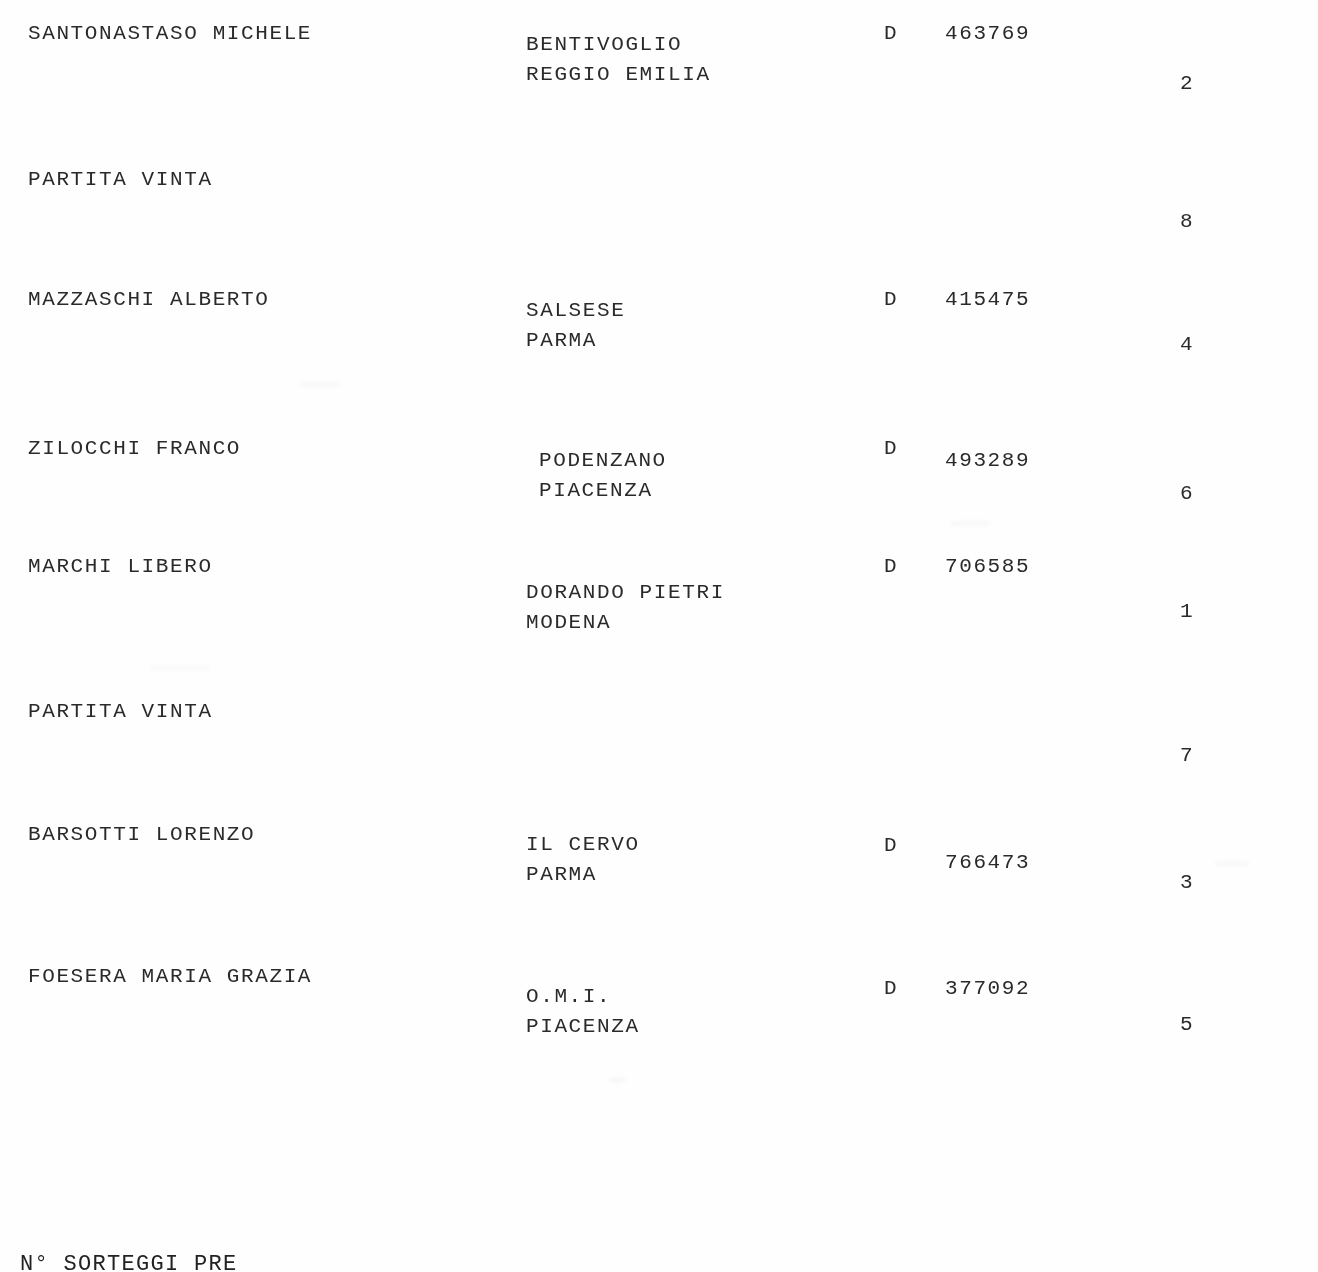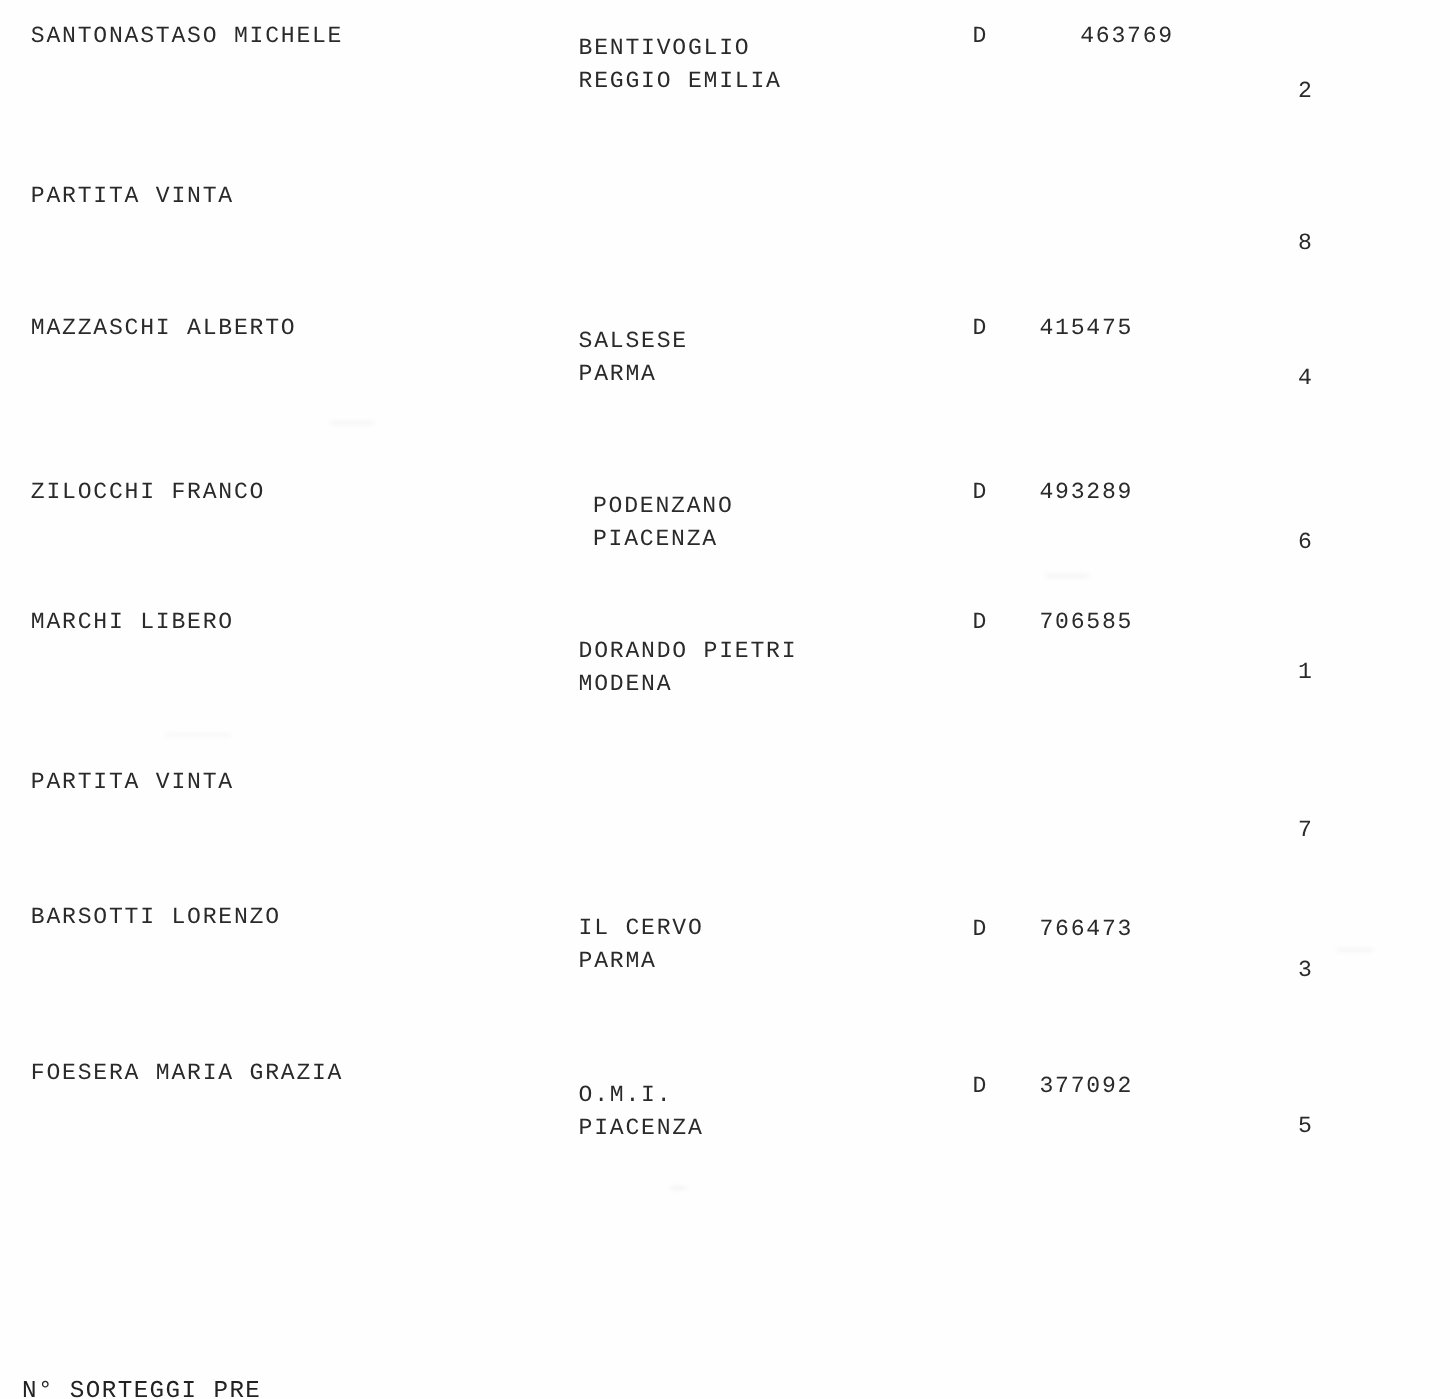--- a/index.html
+++ b/index.html
@@ -89,21 +89,21 @@
 
 <div class="page">
 
   <div class="entry" style="top:22px;">
     <div class="col-name" style="top:0;">SANTONASTASO MICHELE</div>
     <div class="col-club" style="top:8px;">
       <div>BENTIVOGLIO</div>
       <div>REGGIO EMILIA</div>
     </div>
     <div class="col-cat" style="top:0;">D</div>
-    <div class="col-num" style="top:0;margin-left:37px;">463769</div>
+    <div class="col-num" style="top:0;">463769</div>
     <div class="col-seed" style="top:50px;">2</div>
   </div>
 
   <div class="entry bye" style="top:168px;">
     <div class="col-name" style="top:0;">PARTITA VINTA</div>
     <div class="col-seed" style="top:42px;">8</div>
   </div>
 
   <div class="entry" style="top:288px;">
     <div class="col-name" style="top:0;">MAZZASCHI ALBERTO</div>
@@ -116,21 +116,21 @@
     <div class="col-seed" style="top:45px;">4</div>
   </div>
 
   <div class="entry" style="top:437px;">
     <div class="col-name" style="top:0;">ZILOCCHI FRANCO</div>
     <div class="col-club" style="top:9px;margin-left:13px;">
       <div>PODENZANO</div>
       <div>PIACENZA</div>
     </div>
     <div class="col-cat" style="top:0;">D</div>
-    <div class="col-num" style="top:0;">493289</div>
+    <div class="col-num" style="top:12px;">493289</div>
     <div class="col-seed" style="top:45px;">6</div>
   </div>
 
   <div class="entry" style="top:555px;">
     <div class="col-name" style="top:0;">MARCHI LIBERO</div>
     <div class="col-club" style="top:10px;margin-top:13px;">
       <div>DORANDO PIETRI</div>
       <div>MODENA</div>
     </div>
     <div class="col-cat" style="top:0;">D</div>
@@ -143,21 +143,21 @@
     <div class="col-seed" style="top:44px;">7</div>
   </div>
 
   <div class="entry" style="top:823px;">
     <div class="col-name" style="top:0;">BARSOTTI LORENZO</div>
     <div class="col-club" style="top:7px;">
       <div>IL CERVO</div>
       <div>PARMA</div>
     </div>
     <div class="col-cat" style="top:11px;">D</div>
-    <div class="col-num" style="top:11px;text-align:center;">766473</div>
+    <div class="col-num" style="top:28px;text-align:center;">766473</div>
     <div class="col-seed" style="top:48px;">3</div>
   </div>
 
   <div class="entry" style="top:965px;">
     <div class="col-name" style="top:0;">FOESERA MARIA GRAZIA</div>
     <div class="col-club" style="top:17px;">
       <div>O.M.I.</div>
       <div>PIACENZA</div>
     </div>
     <div class="col-cat" style="top:12px;">D</div>

